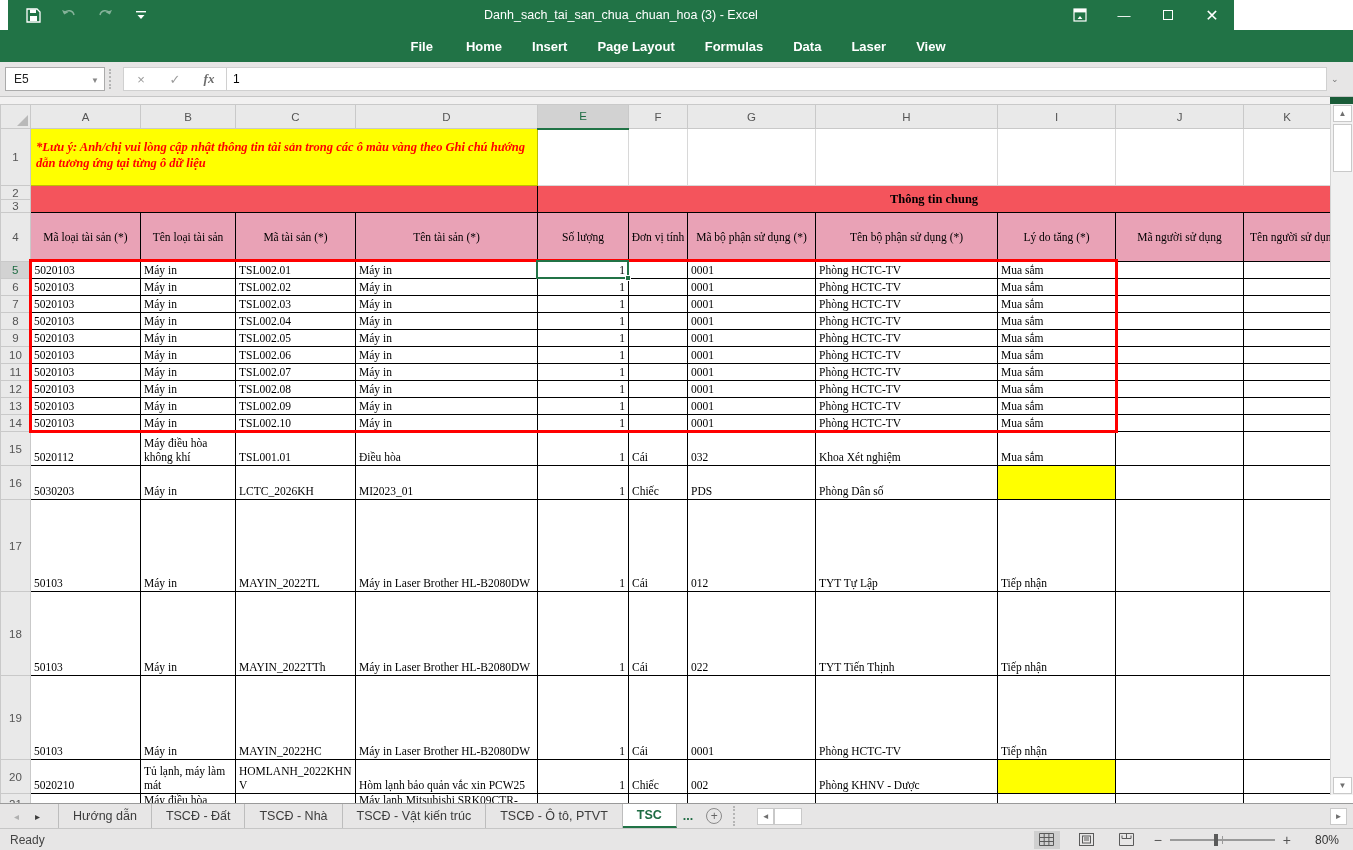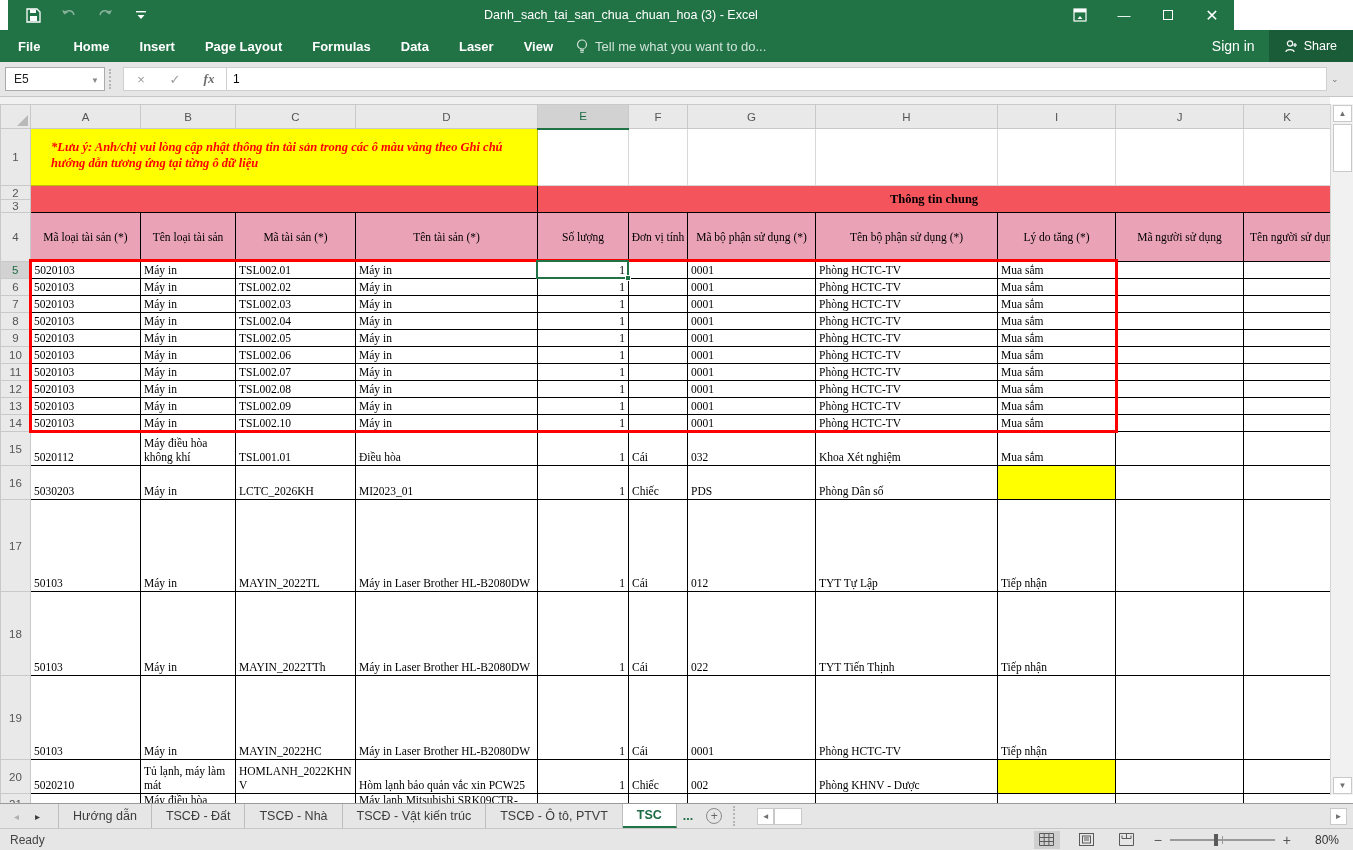--- a/index.html
+++ b/index.html
@@ -16,21 +16,21 @@
   .dim { opacity:.45; }
   .title-text { position:absolute; left:0; right:0; top:0; height:30px; display:flex; align-items:center;
     justify-content:center; font-size:12.5px; color:#fff; pointer-events:none; }
   .wincontrols { position:absolute; right:0; top:0; height:30px; display:flex; }
   .winbtn { width:44px; height:30px; display:flex; align-items:center; justify-content:center;
     color:#fff; font-size:13px; }
   .restore-glyph { width:10px; height:10px; border:1.3px solid #fff; }
 
   
   .ribbonrow { position:absolute; left:0; top:30px; width:1353px; height:32px; background:#217346;
-    display:flex; align-items:center; color:#fff; }
+    display:flex; align-items:center; color:#fff;flex-direction:column; }
   .rtab { padding:0 15px; height:32px; display:flex; align-items:center; font-size:13px; white-space:nowrap;font-weight:bold; }
   .rtab.file { font-weight:bold; padding:0 18px; }
   .tellme { display:flex; gap:7px; margin-left:8px; color:#cfe3d8; font-size:13px; }
   .ribbon-right { margin-left:auto; display:flex; align-items:center; height:32px; }
   .signin { font-size:14px; padding:0 14px; }
   .share { display:flex; align-items:center; gap:6px; font-size:12.5px; padding:0 16px; height:32px;
     background:#1a5c38; }
 
   
   .formularow { position:absolute; left:0; top:62px; width:1353px; height:35px; background:#E7E6E6;
@@ -57,21 +57,21 @@
   .grid thead th.selcol { background:#D2D2D2; border-bottom:2px solid #217346; color:#1d6b42; }
   .grid td.rh { background:#E9E9E9; border:1px solid #c9c9c9; font-size:11.5px; color:#555;
     text-align:center; vertical-align:middle; }
   .grid td.rh.selrow { background:#D2D2D2; color:#1d6b42; border-right:2px solid #217346; }
   .corner { position:relative; }
   .corner:after { content:""; position:absolute; right:2px; bottom:2px; border-left:11px solid transparent;
     border-bottom:11px solid #b9b9b9; }
   td.plain { background:#fff; border:1px solid #d8d8d8; }
   td.note { background:#FFFF00; border:1px solid #bfbf00; font-family:"Liberation Serif","DejaVu Serif",serif;
     font-weight:bold; font-style:italic; color:#FF0000; font-size:12.5px; line-height:16px;
-    vertical-align:middle; padding:2px 6px 6px 20px; }
+    vertical-align:middle; padding:2px 6px 6px 5px; }
   td.band { background:#F4545C; border:none; }
   td.banner { background:#F4545C; border:1px solid #000; font-family:"Liberation Serif","DejaVu Serif",serif;
     font-weight:bold; color:#000; font-size:12.5px; text-align:center; vertical-align:middle; }
   td.hd { background:#E9A2B6; border:1px solid #000; font-family:"Liberation Serif","DejaVu Serif",serif;
     color:#000; font-size:11.5px; text-align:center; vertical-align:middle; padding:1px 2px; line-height:13px; }
   td.hd.nw { white-space:nowrap; text-align:left; padding-left:6px; }
   td.c { background:#fff; border:1px solid #000; font-family:"Liberation Serif","DejaVu Serif",serif;
     color:#000; font-size:11.5px; vertical-align:bottom; padding:0 3px 1px 3px; line-height:13.5px;
     overflow-wrap:anywhere; }
   td.c.num { text-align:right; }

